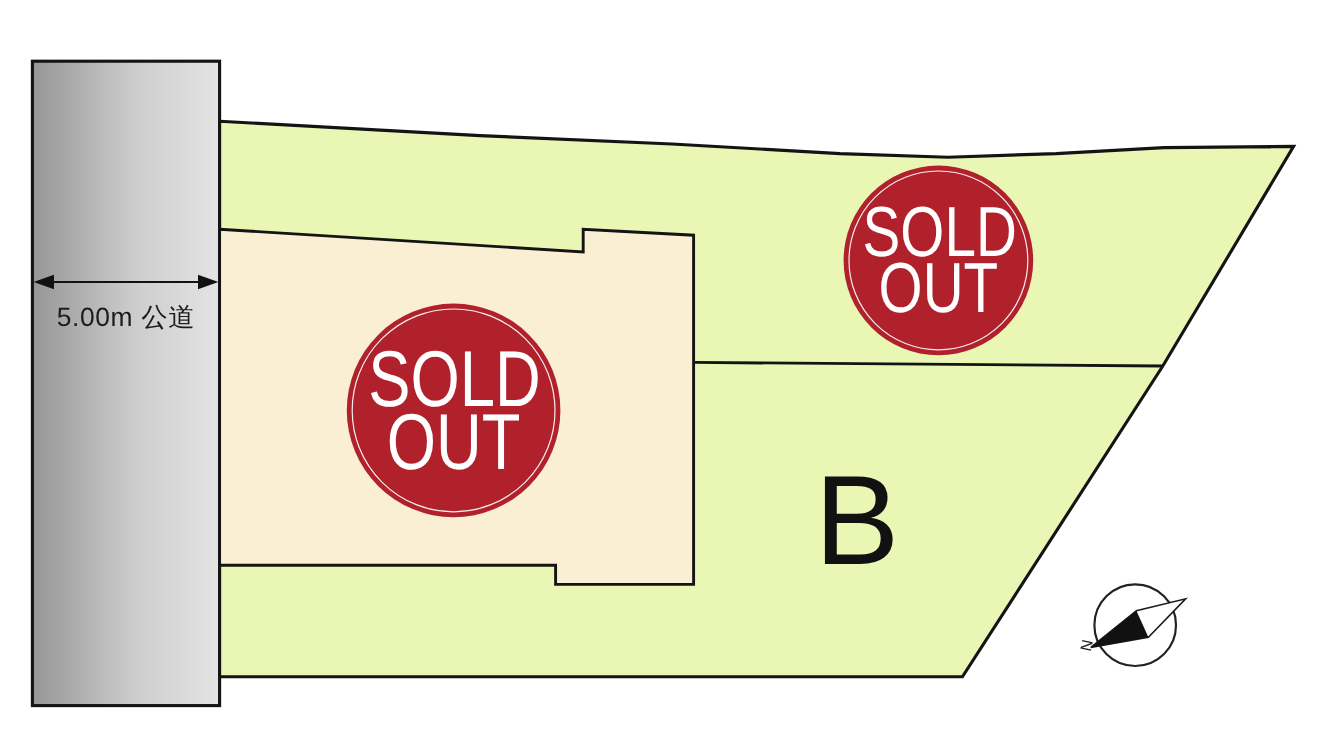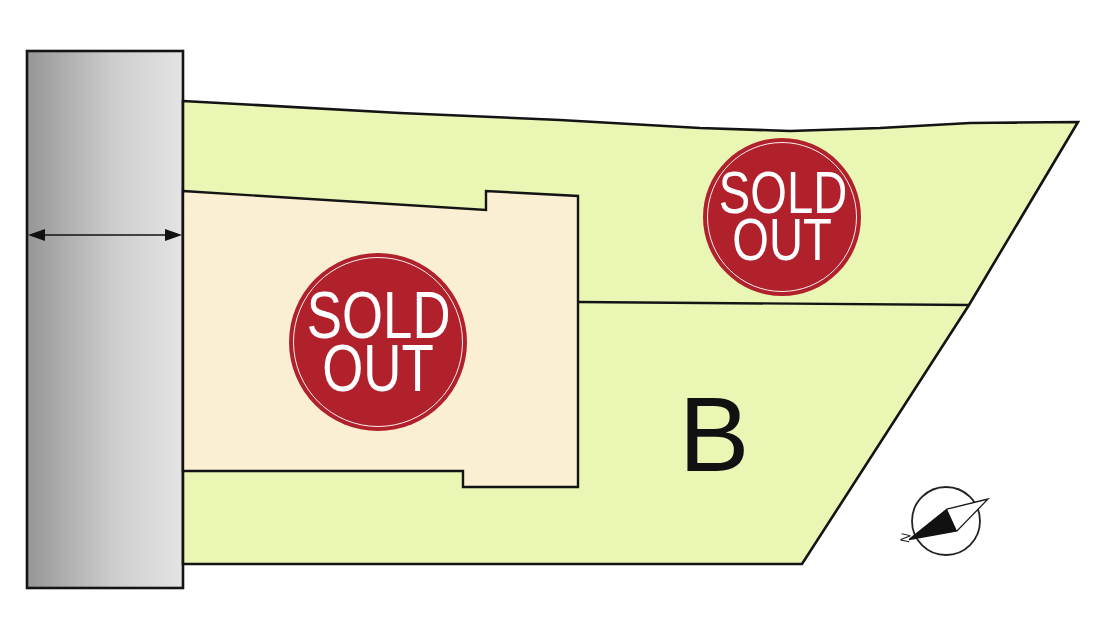--- a/index.html
+++ b/index.html
@@ -65,20 +65,21 @@
     </g>
 
     <g>
       <circle cx="946" cy="521" r="34" fill="#ffffff" stroke="#222222" stroke-width="1.8"></circle>
       <polygon points="909,539.5 947,509 988,499 957,531" fill="#ffffff" stroke="#1a1a1a" stroke-width="1.3" stroke-linejoin="miter"></polygon>
       <polygon points="909,539.5 947,509 957,531" fill="#111111"></polygon>
       <text x="906" y="543" font-size="13" fill="#222222" text-anchor="middle" transform="rotate(102 906 538)" font-family="Liberation Sans, DejaVu Sans, sans-serif">N</text>
     </g>
   </svg>
 
+  <div class="road-label">5.00m 公道</div>
 
   <div class="badge badge-a" style="background-color: rgb(176, 33, 44);">
     <div class="badge-text">
       <span>SOLD</span>
       <span>OUT</span>
     </div>
   </div>
 
   <div class="badge badge-b" style="background-color: rgb(176, 33, 44);">
     <div class="badge-text">

